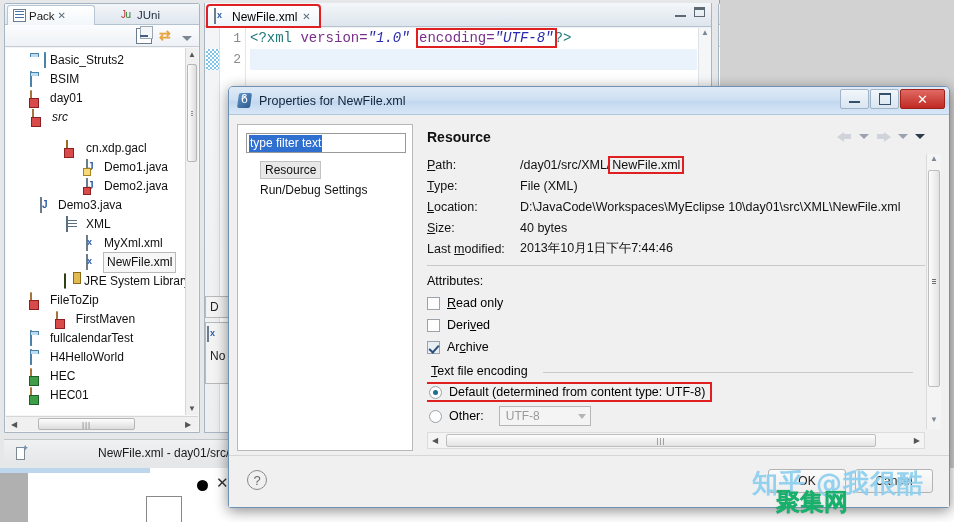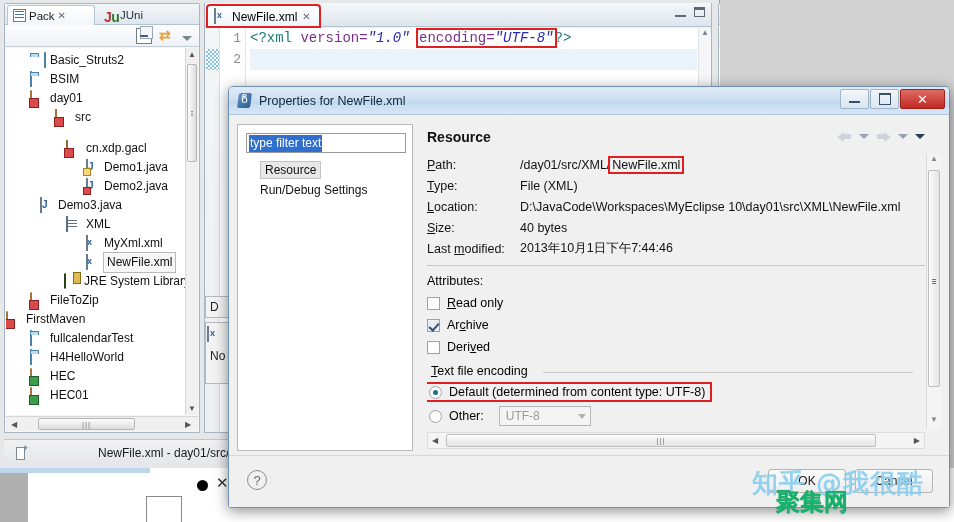--- a/index.html
+++ b/index.html
@@ -54,21 +54,21 @@
   }
   .ico-pkgexp {
     background: #fff; border: 1px solid #6b7c8c;
     background-image: linear-gradient(#fff 0 0);
   }
   .ico-pkgexp::before {
     content: ""; position: absolute; left: 1px; top: 1px; right: 1px; bottom: 1px;
     background:
       repeating-linear-gradient(to bottom, #4a6fa5 0 1px, transparent 1px 3px);
   }
-  .ico-junit { font-weight: bold; font-size: 14px; color: #2b7a2b; letter-spacing: -0.5px; }
+  .ico-junit { font-weight: normal; font-size: 10px; color: #2b7a2b; letter-spacing: -0.5px; margin-left: 17px; }
   .ico-junit i { color: #c03030; font-style: normal; }
 
   .view-toolbar {
     height: 22px; background: linear-gradient(#fbfcfd, #eef2f6);
     border-bottom: 1px solid #c4ccd4;
     display: flex; align-items: center; justify-content: flex-end; gap: 7px;
     padding-right: 7px;
   }
   .tbtn { width: 16px; height: 16px; position: relative; cursor: default; }
   .ic-collapse { border: 1px solid #6d7c8a; background: #fff; }
@@ -550,21 +550,21 @@
           <span class="tlabel">Basic_Struts2</span>
         </div>
         <div class="trow" style="padding-left:24px;">
           <span class="ticon"><span class="i-folder"></span></span>
           <span class="tlabel">BSIM</span>
         </div>
         <div class="trow" style="padding-left:24px;">
           <span class="ticon"><span class="i-proj"></span></span>
           <span class="tlabel">day01</span>
         </div>
-        <div class="trow" style="padding-left:49px;">
+        <div class="trow" style="padding-left:26px;font-style:italic;">
           <span class="ticon"><span class="i-pkgroot"></span></span>
           <span class="tlabel">src</span>
         </div>
         <div class="trow" style="padding-left:60px;margin-top:12px;">
           <span class="ticon"><span class="i-pkg"></span></span>
           <span class="tlabel">cn.xdp.gacl</span>
         </div>
         <div class="trow" style="padding-left:78px;">
           <span class="ticon"><span class="i-java"><span class="badge warn"></span></span></span>
           <span class="tlabel">Demo1.java</span>
@@ -590,21 +590,21 @@
           <span class="tlabel">NewFile.xml</span>
         </div>
         <div class="trow" style="padding-left:58px;">
           <span class="ticon"><span class="i-jre"></span></span>
           <span class="tlabel">JRE System Library</span>
         </div>
         <div class="trow" style="padding-left:24px;">
           <span class="ticon"><span class="i-proj"></span></span>
           <span class="tlabel">FileToZip</span>
         </div>
-        <div class="trow" style="">
+        <div class="trow" style="justify-content:center;">
           <span class="ticon"><span class="i-proj red2"></span></span>
           <span class="tlabel">FirstMaven</span>
         </div>
         <div class="trow" style="padding-left:24px;">
           <span class="ticon"><span class="i-folder"></span></span>
           <span class="tlabel">fullcalendarTest</span>
         </div>
         <div class="trow" style="padding-left:24px;">
           <span class="ticon"><span class="i-folder"></span></span>
           <span class="tlabel">H4HelloWorld</span>
@@ -764,26 +764,26 @@
 
           <div class="sep"></div>
 
           <div class="attr-title">Attributes:</div>
 
           <div class="cbrow">
             <span class="cbox"></span>
             <span><span class="u">R</span>ead only</span>
           </div>
           <div class="cbrow">
+            <span class="cbox"></span>
+            <span>Deri<span class="u">v</span>ed</span>
+          </div>
+          <div class="cbrow">
             <span class="cbox checked"></span>
             <span>Ar<span class="u">c</span>hive</span>
-          </div>
-          <div class="cbrow">
-            <span class="cbox"></span>
-            <span>Deri<span class="u">v</span>ed</span>
           </div>
 
           <div class="group-label">
             <span><span class="u">T</span>ext file encoding</span>
             <span class="group-line"></span>
           </div>
 
           <div class="radrow">
             <span class="enc-hl">
               <span class="rbox on"></span>

